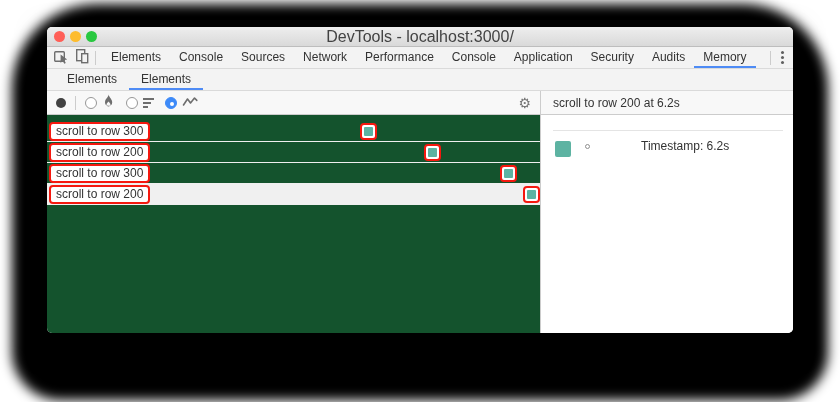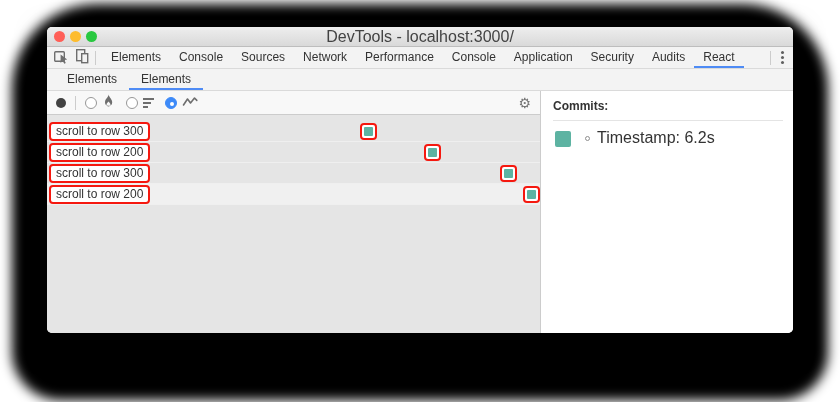--- a/index.html
+++ b/index.html
@@ -60,41 +60,41 @@
   .radio.on::after { content:""; position:absolute; left:4px; top:4px; width:4px; height:4px;
     border-radius:50%; background:#fff; }
   .ranked-icon { display:flex; flex-direction:column; gap:2px; align-items:flex-start; }
   .ranked-icon i { height:2px; background:var(--icon); display:block; }
   .spacer { flex:1; }
   .gear { font-family:"DejaVu Sans", sans-serif; font-size:14px; color:#757575;
     margin-right:9px; line-height:1; }
   .panel-header { font-size:12px; color:#333; padding-left:12px; }
 
   
-  .content-left { flex:1; background:#e5e5e5; padding-top:6px; overflow:hidden; }
+  .content-left { flex:1; background:#14532d; padding-top:6px; overflow:hidden; }
   .irow { height:21px; position:relative; display:flex; align-items:center;
     border-bottom:1px solid #efefef; }
   .irow.selected { background:#f0f0f0; }
   .ilabel { margin-left:2px; font-size:12px; color:#333; background:#fff;
     border:2px solid var(--red); border-radius:4px; padding:0 5px; line-height:15px;
     white-space:nowrap; }
   .commit-box { position:absolute; top:2px; width:17px; height:17px;
     border:2px solid var(--red); border-radius:4px; background:#fff;
     display:flex; align-items:center; justify-content:center; }
   .commit-square { width:9px; height:9px; background:var(--teal); border-radius:1px; }
 
   
   .content-right { flex:1; background:#fff; padding:8px 10px 0 12px; overflow:hidden; }
   .commits-heading { font-size:12px; font-weight:bold; color:#333; }
   .side-hr { border:none; border-top:1px solid #e4e4e4; margin:7px 0 8px 0; }
   .commit-entry { display:flex; align-items:flex-start; }
   .side-square { width:16px; height:16px; background:var(--teal); border-radius:2px;
     margin:2px 14px 0 2px; flex:0 0 16px; }
   .commit-lines { display:flex; flex-direction:column; gap:3px; }
-  .commit-line { display:flex; align-items:center; font-size:16px; color:#333; }
+  .commit-line { display:flex; align-items:center; font-size:12px; color:#333;gap:44px; }
   .bullet { width:5px; height:5px; border:1px solid #8f8f8f; border-radius:50%;
     margin-right:7px; flex:0 0 5px; }
 
   svg .stroke { stroke:var(--icon); fill:none; stroke-width:1.4; }
   svg .fill { fill:var(--icon); }
 </style>
 </head>
 <body>
 
 <div class="backdrop"></div>
@@ -129,21 +129,21 @@
     <div class="tabs">
         <div class="tab">Elements</div>
         <div class="tab">Console</div>
         <div class="tab">Sources</div>
         <div class="tab">Network</div>
         <div class="tab">Performance</div>
         <div class="tab">Console</div>
         <div class="tab">Application</div>
         <div class="tab">Security</div>
         <div class="tab">Audits</div>
-        <div class="tab selected">React</div>
+        <div class="tab selected">Memory</div>
       </div>
     <div class="tabbar-right">
       <span class="vdiv"></span>
       <span class="kebab">
           <i></i>
           <i></i>
           <i></i>
         </span>
     </div>
   </div>
@@ -213,22 +213,24 @@
           <div class="irow selected">
             <span class="ilabel">scroll to row 200</span>
             <span class="commit-box" style="left: 476px;">
               <span class="commit-square"></span>
             </span>
           </div>
         </div>
     </div>
 
     <div class="right-col">
+      <div class="toolbar">
+        <span class="panel-header">scroll to row 200 at 6.2s</span>
+      </div>
       <div class="content-right">
-        <div class="commits-heading">Commits:</div>
         <hr class="side-hr">
         <div>
             <div class="commit-entry">
               <span class="side-square"></span>
               <div class="commit-lines">
                 <div class="commit-line">
                   <span class="bullet"></span>
                   <span>Timestamp: 6.2s</span>
                 </div>
               </div>

